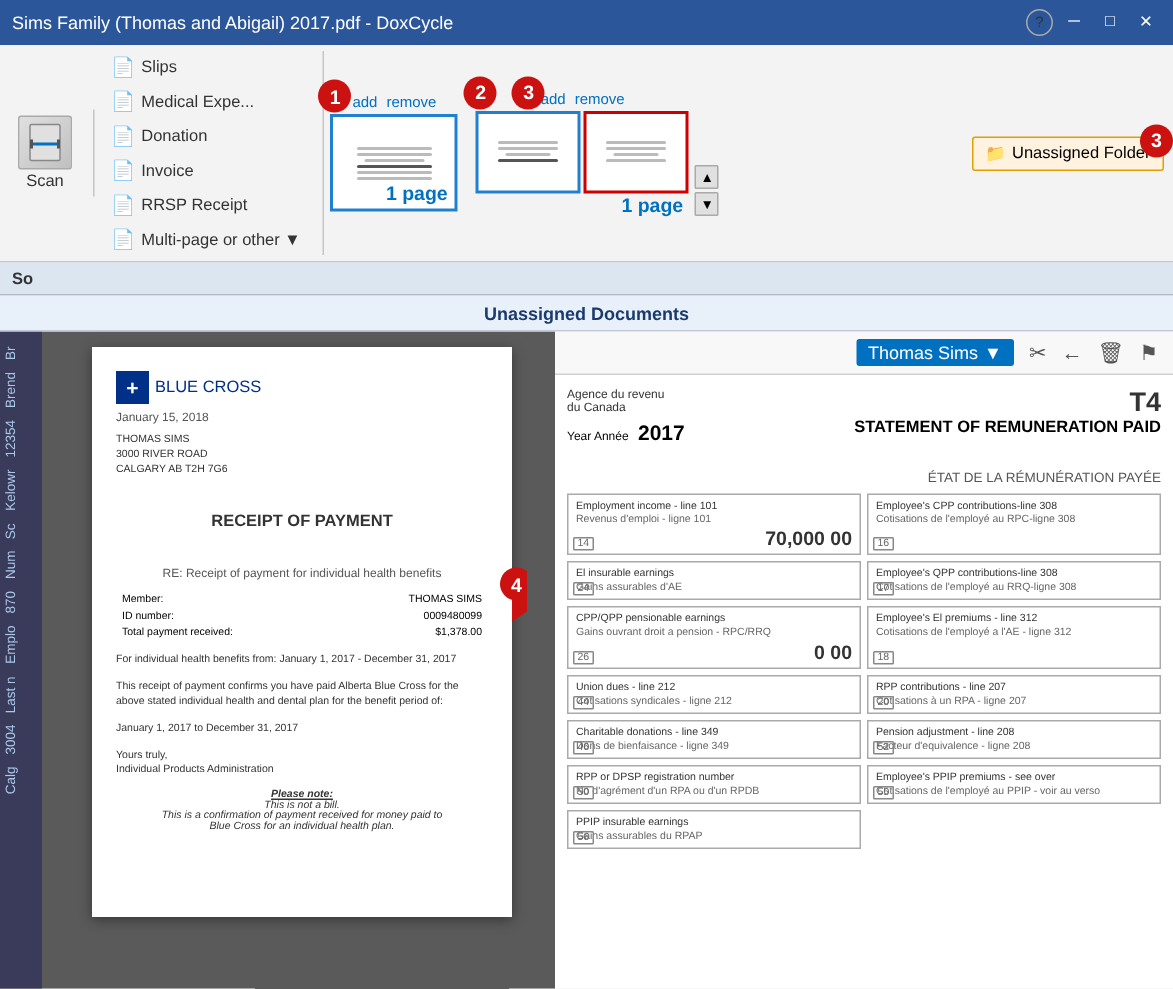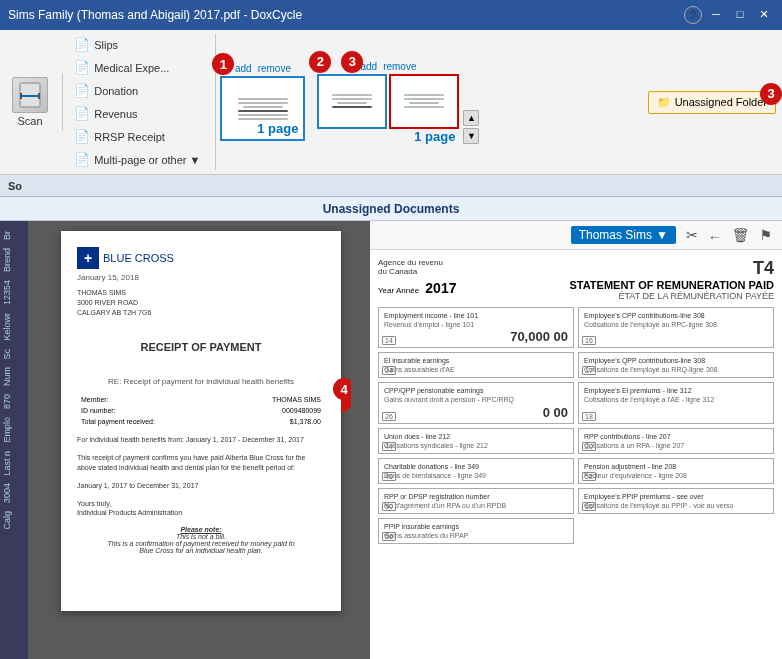--- a/index.html
+++ b/index.html
@@ -292,21 +292,21 @@
       color: #aac8e8;
       cursor: pointer;
       padding: 2px;
       white-space: nowrap;
     }
 
     .t4-statement-header {
       text-align: right;
     }
     .t4-statement-en { font-size: 11px; font-weight: bold; }
-    .t4-statement-fr { font-size: 9px; color: #555; }
+    .t4-statement-fr { font-size: 9px; color: #555; margin-top: 22px; }
 
   </style>
 </head>
 <body>
 
 <div class="title-bar">
   <span class="title-bar-text">Sims Family (Thomas and Abigail) 2017.pdf - DoxCycle</span>
   <div class="title-bar-controls">
     <button class="title-bar-btn help-btn">?</button>
     <button class="title-bar-btn minimize-btn">─</button>
@@ -339,21 +339,21 @@
     <button class="doc-type-btn">
       <span class="icon">📄</span>
       <span>Medical Expe...</span>
     </button>
     <button class="doc-type-btn">
       <span class="icon">📄</span>
       <span>Donation</span>
     </button>
     <button class="doc-type-btn">
       <span class="icon">📄</span>
-      <span>Revenus</span>
+      <span>Invoice</span>
     </button>
     <button class="doc-type-btn">
       <span class="icon">📄</span>
       <span>RRSP Receipt</span>
     </button>
     <button class="doc-type-btn">
       <span class="icon">📄</span>
       <span>Multi-page or other ▼</span>
     </button>
   </div>

